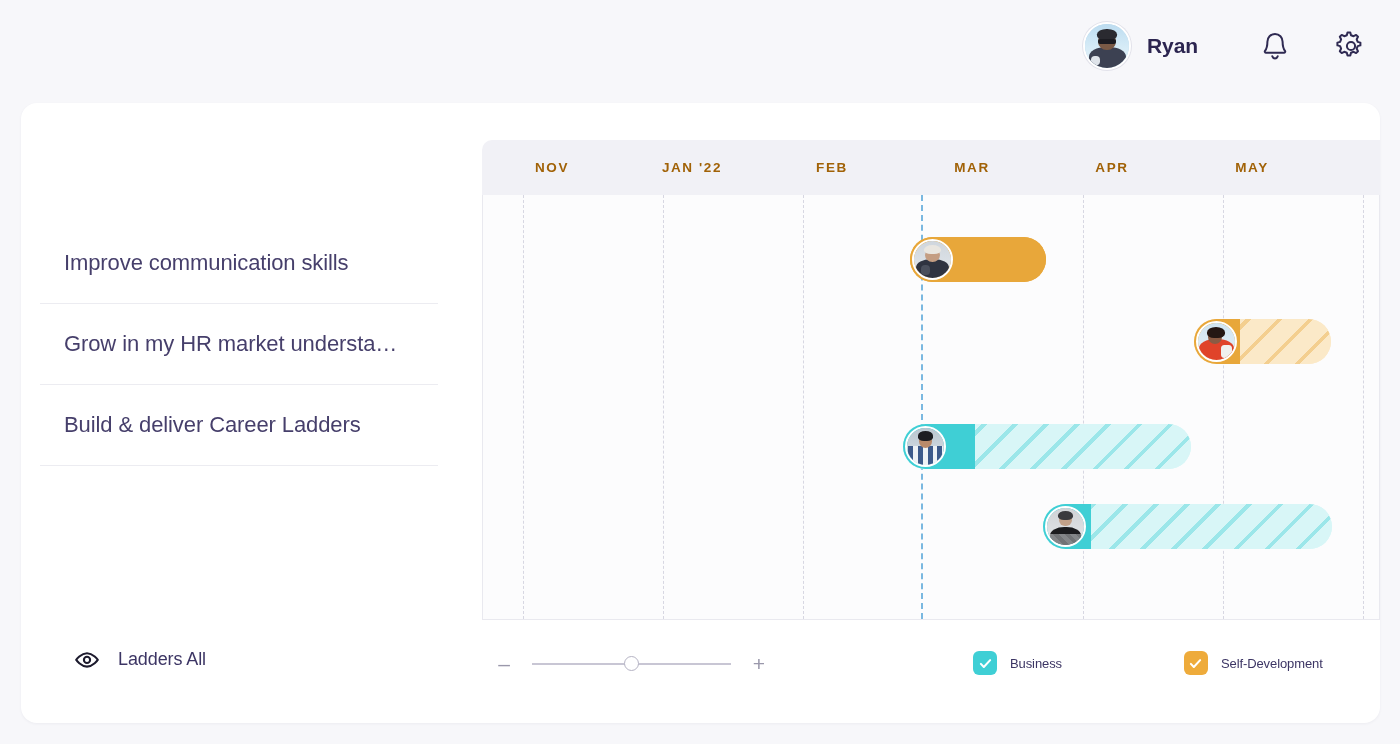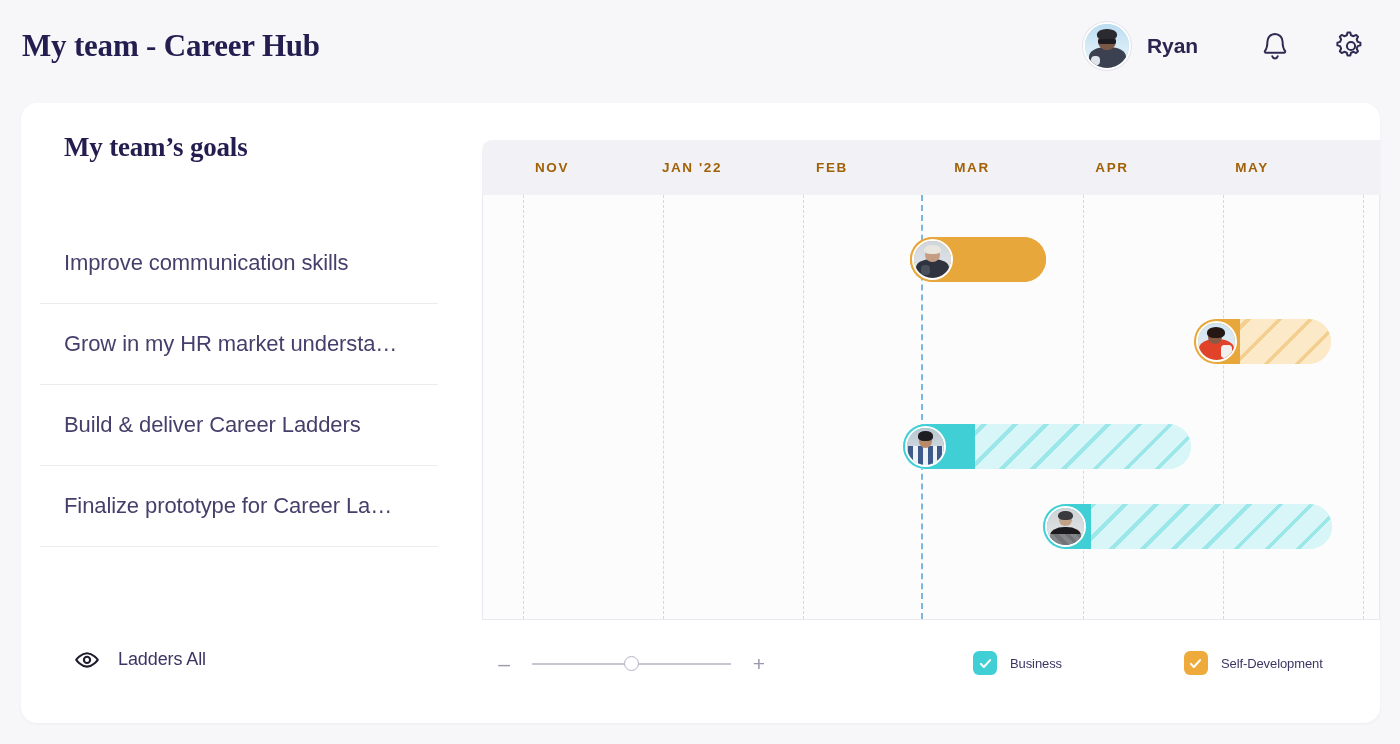--- a/index.html
+++ b/index.html
@@ -273,21 +273,20 @@
     font-size: 13px;
     color: #3c3564;
     letter-spacing: -0.1px;
     white-space: nowrap;
   }
 </style>
 </head>
 <body>
 
 <div id="app-header">
-  <div id="page-title">My team - Career Hub</div>
 
   <div id="header-right">
     <div id="user-chip">
       <div class="avatar" id="header-avatar">
         <div class="ph">
           <div class="sky" style="background:linear-gradient(#bcdcf0 0%,#d7ecf7 55%,#e7f1f7 100%)"></div>
           <div class="body" style="left:8%;right:8%;bottom:0;height:48%;background:#3c4152"></div>
           <div class="head" style="left:30%;top:18%;width:40%;height:40%;background:#7a5a46"></div>
           <div class="hair" style="left:28%;top:12%;width:44%;height:24%;background:#2a2a30"></div>
           <div class="glass" style="left:30%;top:33%;width:40%;background:#1c1c22"></div>
@@ -309,33 +308,29 @@
         <path d="M16 5.2l2.6 1 2.5-1.3 1.9 1.9-1.3 2.5 1 2.6 2.7.7v2.8l-2.7.7-1 2.6 1.3 2.5-1.9 1.9-2.5-1.3-2.6 1-.7 2.7h-2.8l-.7-2.7-2.6-1-2.5 1.3-1.9-1.9 1.3-2.5-1-2.6-2.7-.7v-2.8l2.7-.7 1-2.6-1.3-2.5 1.9-1.9 2.5 1.3 2.6-1 .7-2.7h2.8l.7 2.7z" stroke="#2f2a52" stroke-width="2" stroke-linejoin="round"></path>
         <circle cx="16" cy="16" r="4.1" stroke="#2f2a52" stroke-width="2"></circle>
       </svg>
     </div>
   </div>
 </div>
 
 <div id="main-card">
 
   <div id="goals-panel">
-    <div id="goals-title">My team’s goals</div>
     <div id="goals-list">
       <div class="goal-row">
         <span class="goal-label">Improve communication skills</span>
       </div>
       <div class="goal-row">
         <span class="goal-label">Grow in my HR market understa…</span>
       </div>
       <div class="goal-row">
         <span class="goal-label">Build &amp; deliver Career Ladders</span>
-      </div>
-      <div class="goal-row">
-        <span class="goal-label">Finalize prototype for Career La…</span>
       </div>
     </div>
   </div>
 
   <div id="timeline-panel">
     <div id="timeline-months">
       <div class="month-cell">NOV</div>
       <div class="month-cell">JAN '22</div>
       <div class="month-cell">FEB</div>
       <div class="month-cell">MAR</div>

